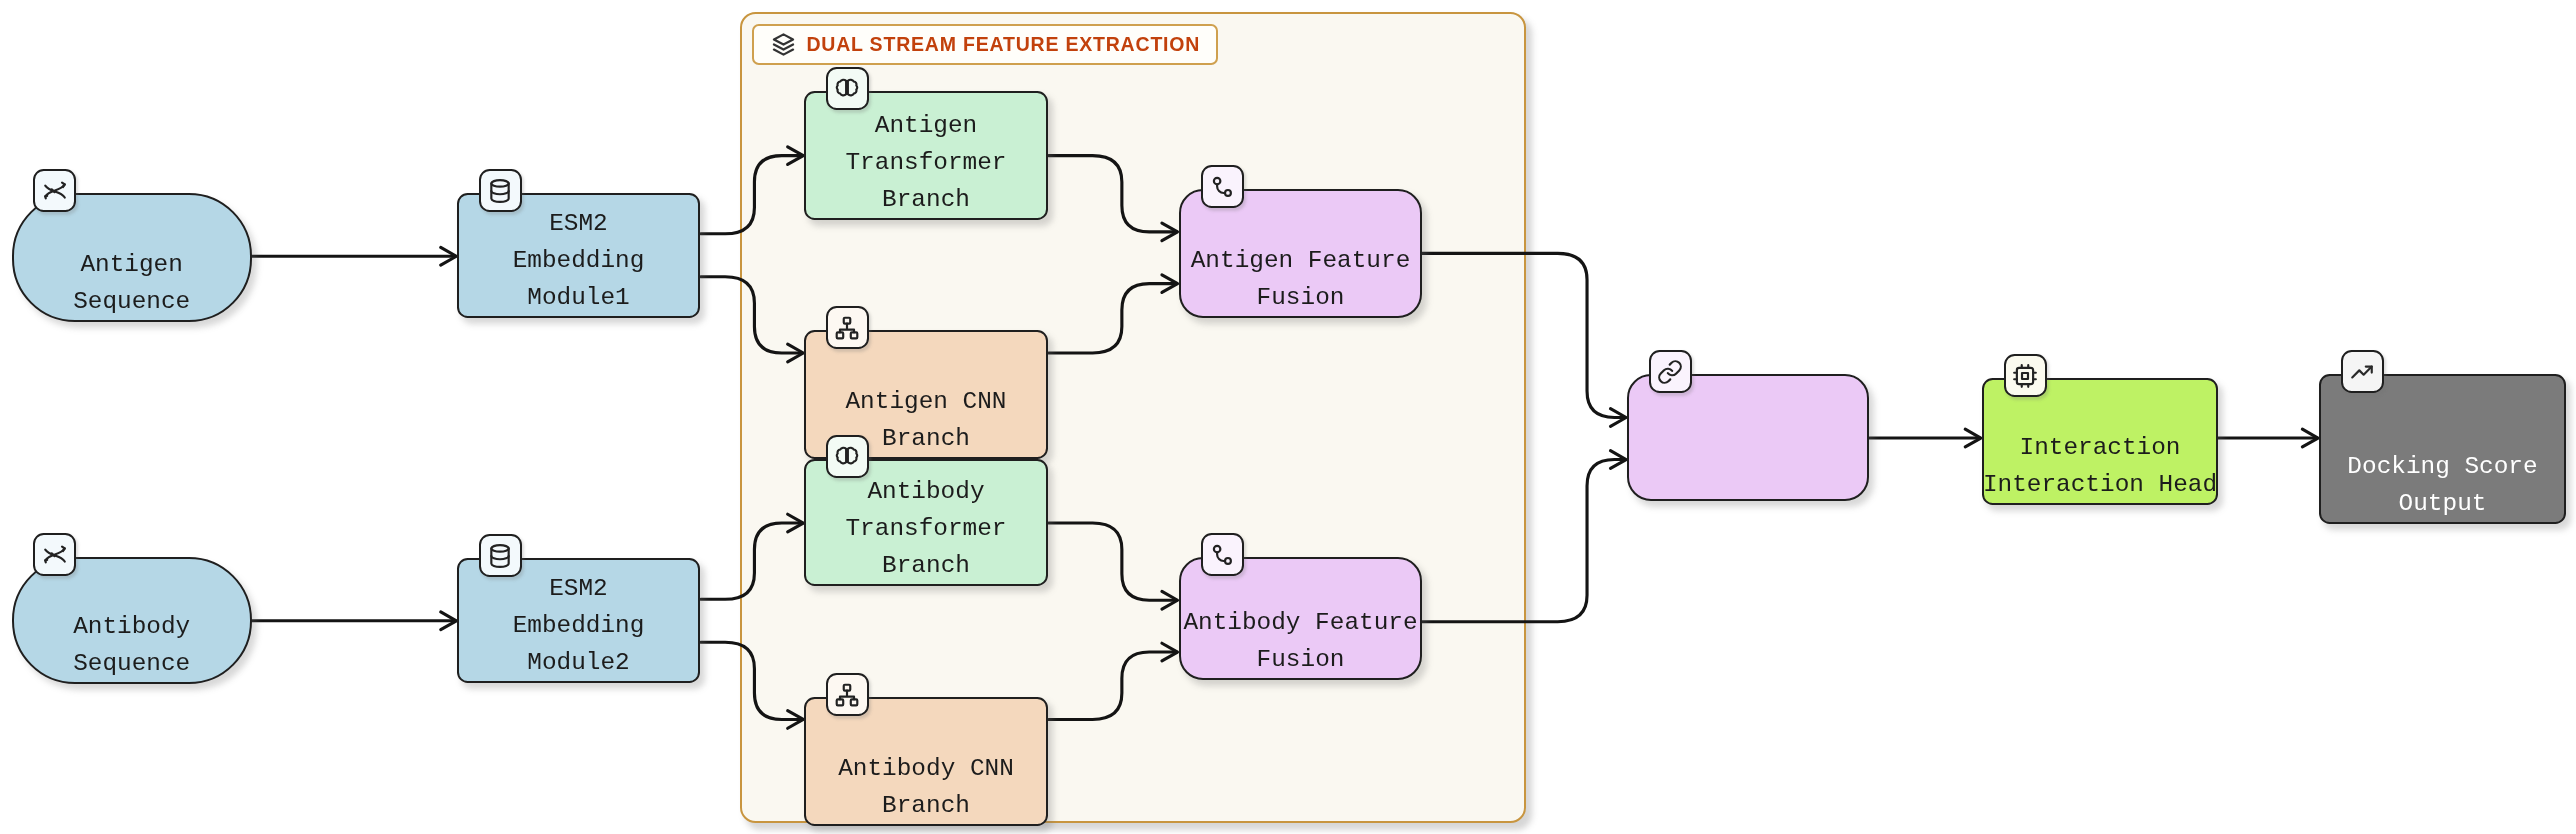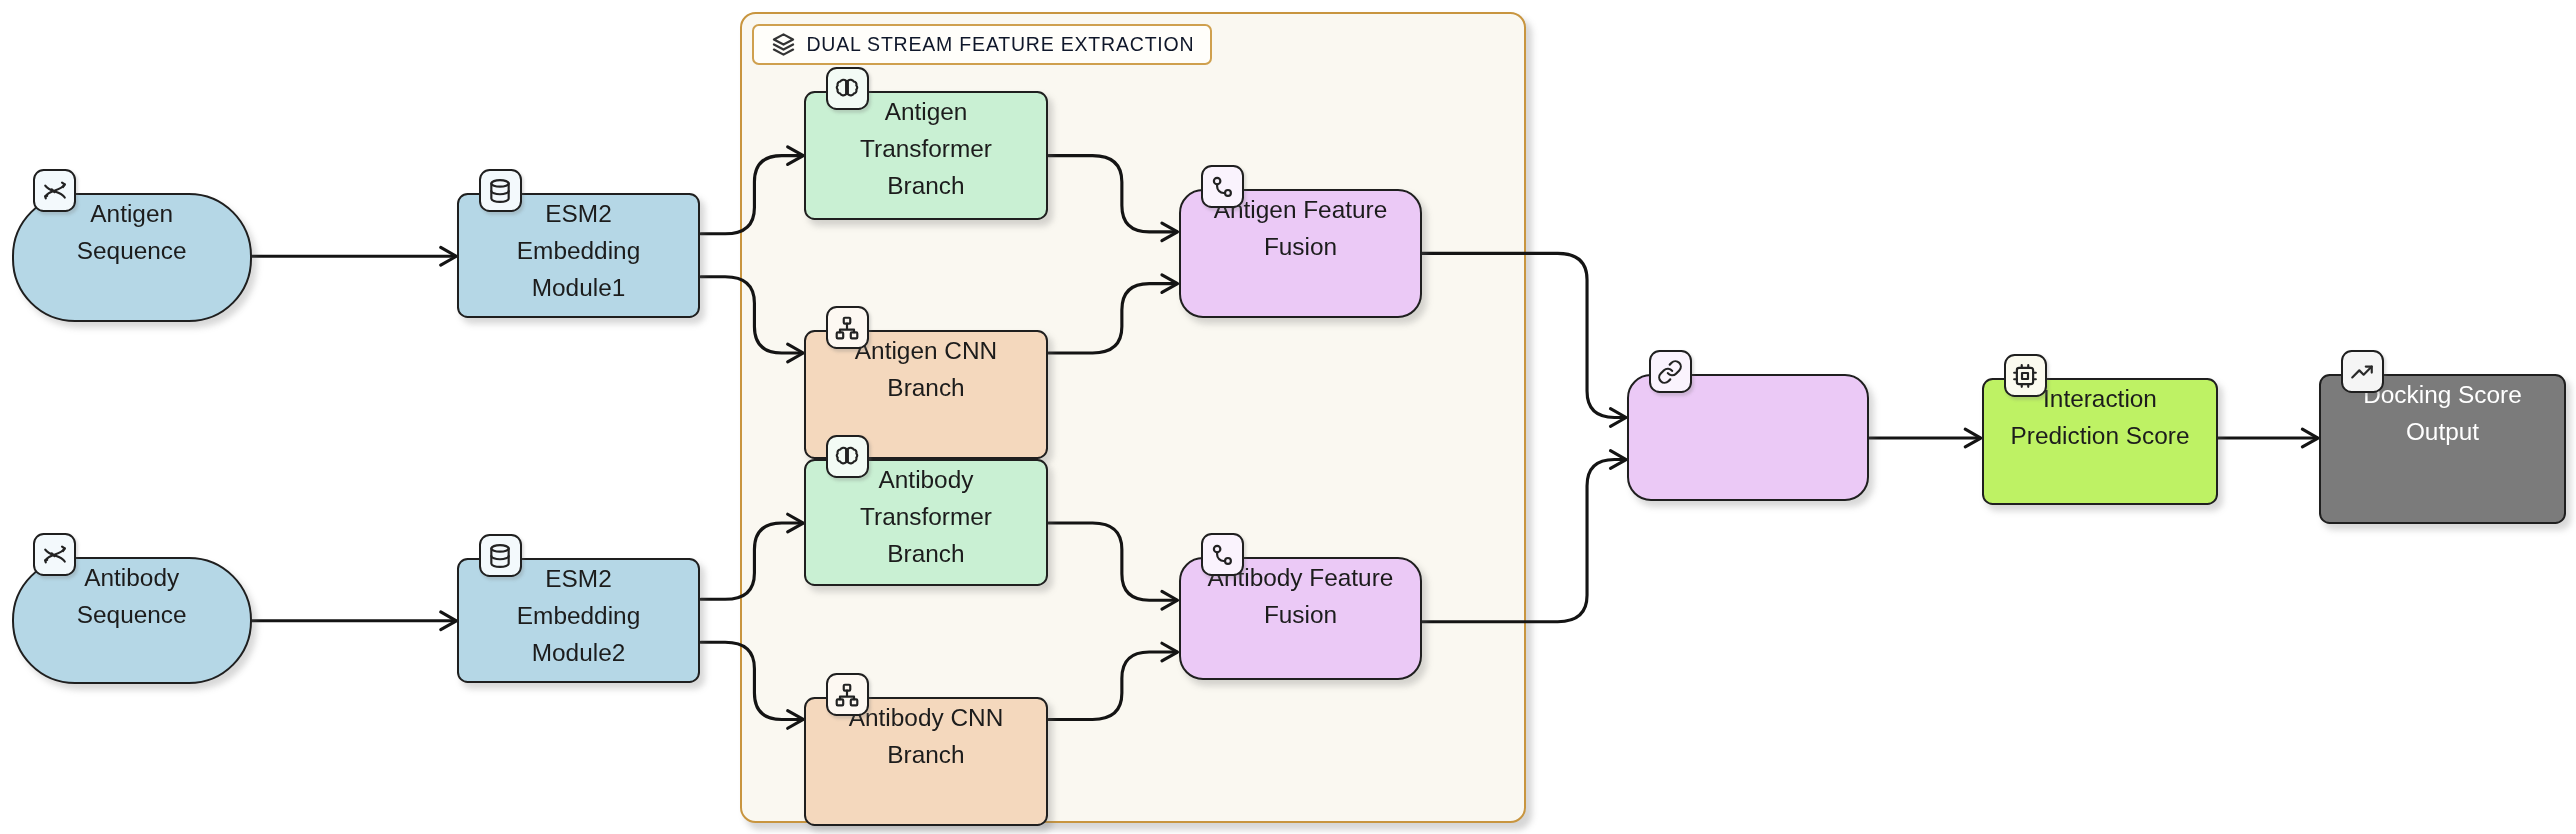--- a/index.html
+++ b/index.html
@@ -24,38 +24,39 @@
     position:absolute;
     left:752px;top:24.4px;height:37px;
     display:flex;align-items:center;gap:9.8px;
     padding:0 15.6px;
     background:#fffefa;
     border:2px solid #cfa04e;
     border-radius:6.8px;
     z-index:3;
   }
   .group-header .hdr-label{
-    font-size:19.5px;font-weight:normal;color:#0f172a;
+    font-size:19.5px;font-weight:bold;color:#c2410c;
     letter-spacing:0.8px;white-space:nowrap;
   }
   
   .edges{position:absolute;left:0;top:0;z-index:5;}
   .edges path,.edges polyline{
     fill:none;stroke:#141414;stroke-width:3.2;
     stroke-linecap:round;stroke-linejoin:round;
   }
   
   .node{
     position:absolute;
     border:2.9px solid #1f1f1f;
     border-radius:10.7px;
     box-shadow:4.9px 5.9px 5.9px rgba(115,115,115,.28);
-    display:flex;align-items:flex-start;justify-content:center;
+    display:flex;align-items:flex-end;justify-content:center;
     z-index:10;
     box-sizing:border-box;
+    font-family:Liberation Mono, monospace;
   }
   .node .label{
     text-align:center;
     font-size:24.4px;line-height:37px;color:#1c1c1c;
     z-index:10;
   }
   .node .label span{display:block;white-space:nowrap;}
   .stadium{border-radius:63px;}
   .blue{background:#b5d7e6;}
   .green{background:#c9f0d3;}
@@ -299,21 +300,21 @@
   <div class="node yellow" style="left:1982px;top:378px;width:236px;height:127px">
     <span class="badge">
       <svg width="26" height="26" viewBox="0 0 24 24" fill="none" stroke="#222" stroke-width="2" stroke-linecap="round" stroke-linejoin="round">
         <rect x="4.5" y="4.5" width="15" height="15" rx="2"></rect>
         <rect x="9.25" y="9.25" width="5.5" height="5.5"></rect>
         <path d="M9 2v2.5M15 2v2.5M9 19.5V22M15 19.5V22M2 9h2.5M2 15h2.5M19.5 9H22M19.5 15H22"></path>
       </svg>
     </span>
     <div class="label">
       <span>Interaction</span>
-      <span>Prediction Score</span>
+      <span>Interaction Head</span>
     </div>
   </div>
 
   <div class="node gray" style="left:2319px;top:374px;width:247px;height:150px">
     <span class="badge">
       <svg width="26" height="26" viewBox="0 0 24 24" fill="none" stroke="#2a2a2a" stroke-width="2" stroke-linecap="round" stroke-linejoin="round">
         <polyline points="3 17 9.5 10.5 13.5 14.5 21 7"></polyline>
         <polyline points="15.5 7 21 7 21 12.5"></polyline>
       </svg>
     </span>

